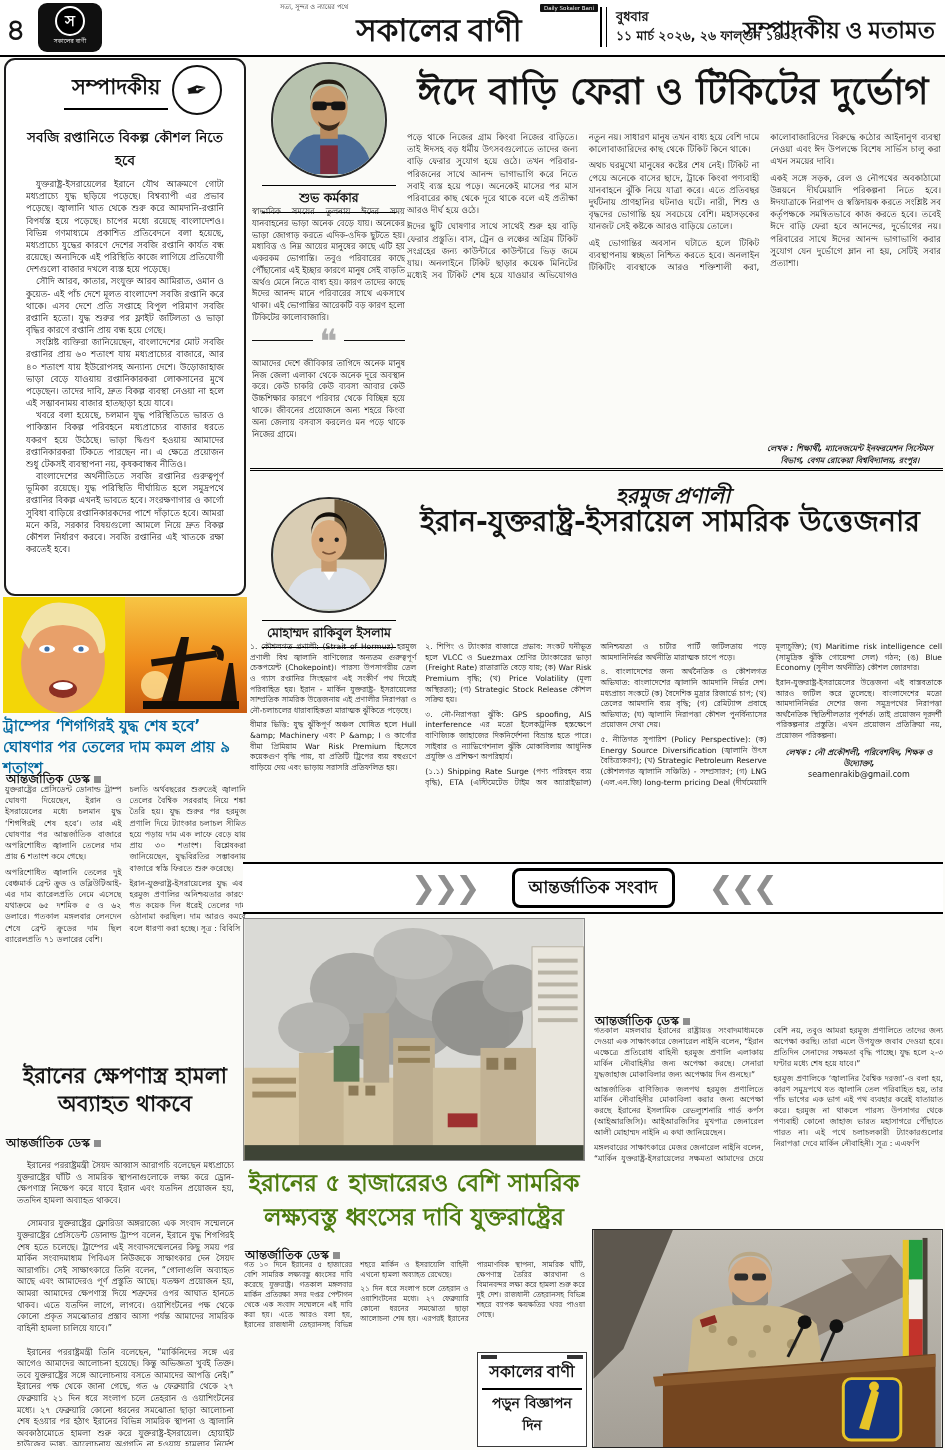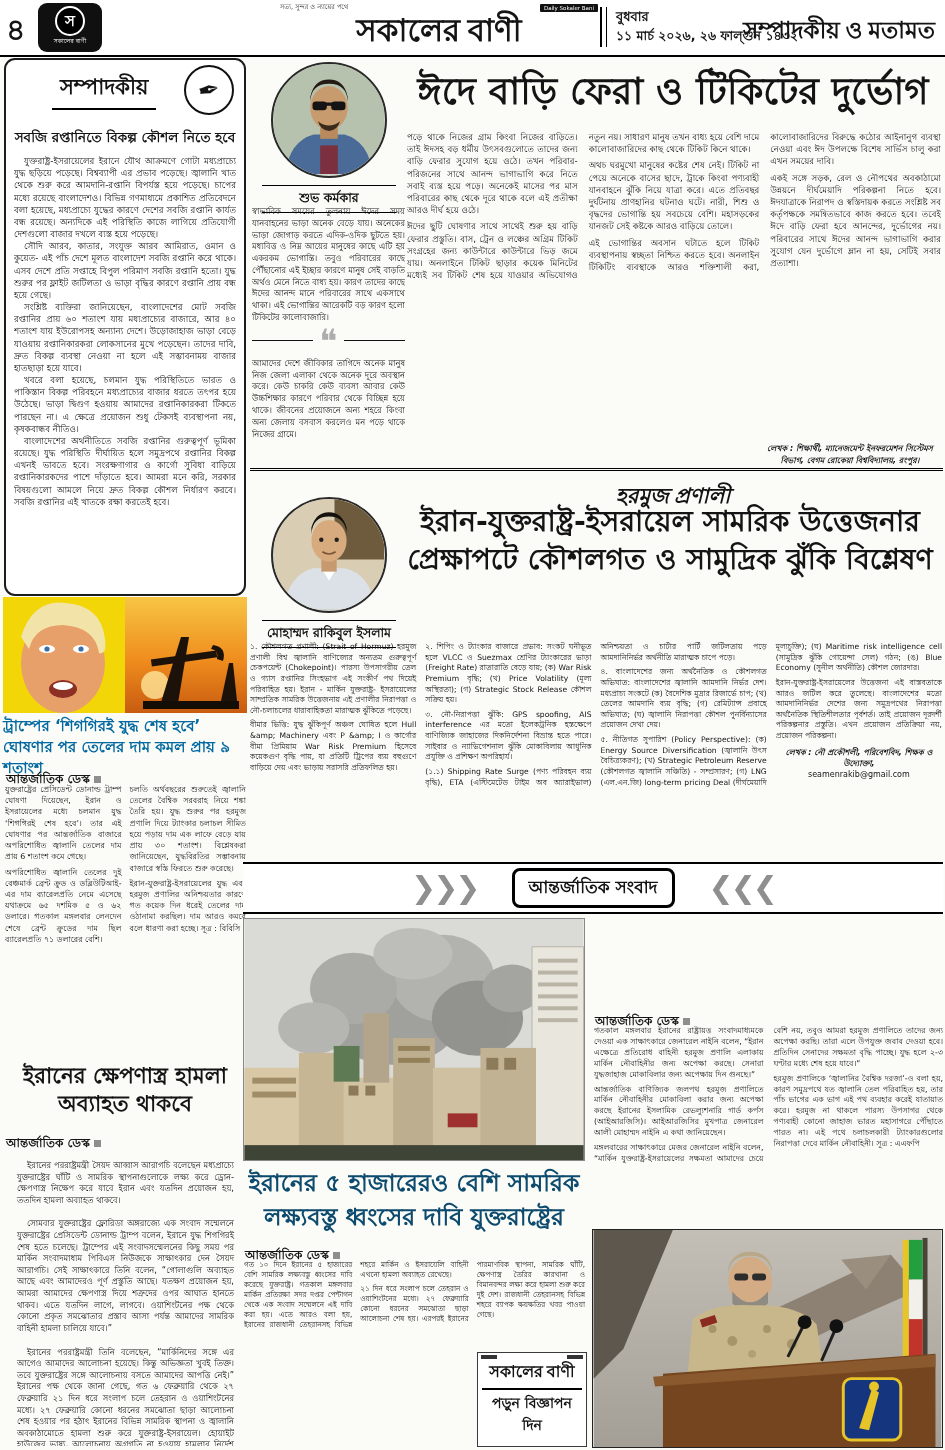--- a/index.html
+++ b/index.html
@@ -23,21 +23,21 @@
   #nameplate .chip{background:#111;color:#fff;font-size:5.5px;padding:1px 4px;border-radius:1px;}
   #nameplate .big{font-size:31px;font-weight:bold;line-height:36px;letter-spacing:0;}
   #mast-divider{position:absolute;left:600px;top:7px;height:40px;width:4px;border-left:2px solid #000;border-right:1px solid #000;}
   #dateblock{position:absolute;left:616px;top:7px;line-height:1.5;}
   #dateblock .day{font-weight:bold;font-size:13px;}
   #dateblock .dt{font-size:12.5px;font-weight:bold;}
   #sectiontitle{position:absolute;right:10px;top:12px;font-size:23px;font-weight:bold;}
 
   
   #editorial{position:absolute;left:4px;top:58px;width:242px;height:538px;border:2px solid #1c1c1c;
-        border-radius:11px;box-sizing:border-box;padding:5px 8px;background:#fff;}
+        border-radius:11px;box-sizing:border-box;padding:5px 20px;background:#fff;}
   #ed-head{position:relative;height:62px;}
   #ed-label{position:absolute;left:38px;top:6px;font-size:21px;font-weight:bold;border-bottom:2px solid #000;padding:0 8px 2px;}
   #pen-badge{position:absolute;right:2px;top:0;width:46px;height:46px;border:2px solid #111;border-radius:50%;
         display:flex;align-items:center;justify-content:center;background:#fff;}
   #pen-badge span{font-size:26px;transform:rotate(-12deg);}
   #ed-sub{font-size:13.5px;font-weight:bold;text-align:center;margin:0 0 5px;}
   #ed-body{font-size:8.7px;line-height:1.4;height:398px;overflow:hidden;}
   #ed-body p.para{text-indent:10px;margin:0;}
 
   
@@ -81,21 +81,21 @@
   .credit .email{font-style:normal;font-weight:normal;display:block;}
 
   
   #banner{position:absolute;left:243px;top:862px;width:700px;height:52px;border-top:2.5px solid #000;border-bottom:2.5px solid #000;
         display:flex;align-items:center;justify-content:center;gap:34px;box-sizing:border-box;background:#fff;}
   .chev{font-size:30px;font-weight:bold;color:#8f8f8f;letter-spacing:-3px;line-height:1;}
   #banner-label{border:3px solid #000;border-radius:8px;padding:3px 14px;font-size:17px;font-weight:bold;}
 
   
   #smoke{position:absolute;left:243px;top:918px;width:342px;height:243px;border:1px solid #888;box-sizing:border-box;}
-  #st-headline{position:absolute;left:243px;top:1166px;width:342px;font-size:23.5px;font-weight:bold;color:#0c4a6e;
+  #st-headline{position:absolute;left:243px;top:1166px;width:342px;font-size:23.5px;font-weight:bold;color:#4d7c0f;
         text-align:center;line-height:1.45;}
   #st-desk{position:absolute;left:245px;top:1246px;}
   #st-body{position:absolute;left:244px;top:1260px;width:341px;height:186px;column-count:3;column-gap:8px;
         font-size:7.2px;line-height:1.38;overflow:hidden;}
   #ad-box{position:absolute;left:477px;top:1352px;width:110px;height:95px;background:#fff;border:1.5px solid #3a3a3a;
         box-sizing:border-box;text-align:center;padding-top:2px;}
   #ad-box .toprow{display:flex;justify-content:space-between;padding:0 3px;}
   #ad-box .tick{width:16px;height:4px;background:#333;}
   #ad-brand{font-size:16px;font-weight:bold;border-bottom:2px solid #000;margin:0 4px 3px;padding-bottom:2px;}
   #ad-line1{font-size:14px;font-weight:bold;line-height:1.5;}
@@ -139,21 +139,21 @@
       <div id="ed-label" class="ser">সম্পাদকীয়</div>
       <div id="pen-badge">
           <span>✒</span>
         </div>
     </div>
     <div id="ed-sub">সবজি রপ্তানিতে বিকল্প কৌশল নিতে হবে</div>
     <div id="ed-body" class="jt">
         <p class="para">যুক্তরাষ্ট্র-ইসরায়েলের ইরানে যৌথ আক্রমণে গোটা মধ্যপ্রাচ্যে যুদ্ধ ছড়িয়ে পড়েছে। বিশ্বব্যাপী এর প্রভাব পড়েছে। জ্বালানি খাত থেকে শুরু করে আমদানি-রপ্তানি বিপর্যস্ত হয়ে পড়েছে। চাপের মধ্যে রয়েছে বাংলাদেশও। বিভিন্ন গণমাধ্যমে প্রকাশিত প্রতিবেদনে বলা হয়েছে, মধ্যপ্রাচ্যে যুদ্ধের কারণে দেশের সবজি রপ্তানি কার্যত বন্ধ রয়েছে। অন্যদিকে এই পরিস্থিতি কাজে লাগিয়ে প্রতিযোগী দেশগুলো বাজার দখলে ব্যস্ত হয়ে পড়েছে।</p>
         <p class="para">সৌদি আরব, কাতার, সংযুক্ত আরব আমিরাত, ওমান ও কুয়েত- এই পাঁচ দেশে মূলত বাংলাদেশ সবজি রপ্তানি করে থাকে। এসব দেশে প্রতি সপ্তাহে বিপুল পরিমাণ সবজি রপ্তানি হতো। যুদ্ধ শুরুর পর ফ্লাইট জটিলতা ও ভাড়া বৃদ্ধির কারণে রপ্তানি প্রায় বন্ধ হয়ে গেছে।</p>
         <p class="para">সংশ্লিষ্ট ব্যক্তিরা জানিয়েছেন, বাংলাদেশের মোট সবজি রপ্তানির প্রায় ৬০ শতাংশ যায় মধ্যপ্রাচ্যের বাজারে, আর ৪০ শতাংশ যায় ইউরোপসহ অন্যান্য দেশে। উড়োজাহাজ ভাড়া বেড়ে যাওয়ায় রপ্তানিকারকরা লোকসানের মুখে পড়েছেন। তাদের দাবি, দ্রুত বিকল্প ব্যবস্থা নেওয়া না হলে এই সম্ভাবনাময় বাজার হাতছাড়া হয়ে যাবে।</p>
-        <p class="para">খবরে বলা হয়েছে, চলমান যুদ্ধ পরিস্থিতিতে ভারত ও পাকিস্তান বিকল্প পরিবহনে মধ্যপ্রাচ্যের বাজার ধরতে তৎপর হয়ে উঠেছে। ভাড়া দ্বিগুণ হওয়ায় আমাদের রপ্তানিকারকরা টিকতে পারছেন না। এ ক্ষেত্রে প্রয়োজন শুধু টেকসই ব্যবস্থাপনা নয়, কৃষকবান্ধব নীতিও।</p>
+        <p class="para">খবরে বলা হয়েছে, চলমান যুদ্ধ পরিস্থিতিতে ভারত ও পাকিস্তান বিকল্প পরিবহনে মধ্যপ্রাচ্যের বাজার ধরতে যকরণ হয়ে উঠেছে। ভাড়া দ্বিগুণ হওয়ায় আমাদের রপ্তানিকারকরা টিকতে পারছেন না। এ ক্ষেত্রে প্রয়োজন শুধু টেকসই ব্যবস্থাপনা নয়, কৃষকবান্ধব নীতিও।</p>
         <p class="para">বাংলাদেশের অর্থনীতিতে সবজি রপ্তানির গুরুত্বপূর্ণ ভূমিকা রয়েছে। যুদ্ধ পরিস্থিতি দীর্ঘায়িত হলে সমুদ্রপথে রপ্তানির বিকল্প এখনই ভাবতে হবে। সংরক্ষণাগার ও কার্গো সুবিধা বাড়িয়ে রপ্তানিকারকদের পাশে দাঁড়াতে হবে। আমরা মনে করি, সরকার বিষয়গুলো আমলে নিয়ে দ্রুত বিকল্প কৌশল নির্ধারণ করবে। সবজি রপ্তানির এই খাতকে রক্ষা করতেই হবে।</p>
       </div>
   </div>
 
   <div id="oil-img">
     <svg width="122" height="116" viewBox="0 0 122 116">
       <rect width="122" height="116" fill="#f3d607"></rect>
       <ellipse cx="60" cy="66" rx="42" ry="50" fill="#e8a06a"></ellipse>
       <path d="M18 40 Q30 2 62 6 Q98 8 102 42 Q104 58 96 56 Q92 30 60 28 Q32 28 26 52 Z" fill="#f2e3a8"></path>
       <ellipse cx="44" cy="52" rx="8" ry="4" fill="#fff"></ellipse>
@@ -239,21 +239,20 @@
       <p class="para">এই ভোগান্তির অবসান ঘটাতে হলে টিকিট ব্যবস্থাপনায় স্বচ্ছতা নিশ্চিত করতে হবে। অনলাইন টিকিটিং ব্যবস্থাকে আরও শক্তিশালী করা, কালোবাজারিদের বিরুদ্ধে কঠোর আইনানুগ ব্যবস্থা নেওয়া এবং ঈদ উপলক্ষে বিশেষ সার্ভিস চালু করা এখন সময়ের দাবি।</p>
       <p class="para">একই সঙ্গে সড়ক, রেল ও নৌপথের অবকাঠামো উন্নয়নে দীর্ঘমেয়াদি পরিকল্পনা নিতে হবে। ঈদযাত্রাকে নিরাপদ ও স্বস্তিদায়ক করতে সংশ্লিষ্ট সব কর্তৃপক্ষকে সমন্বিতভাবে কাজ করতে হবে। তবেই ঈদে বাড়ি ফেরা হবে আনন্দের, দুর্ভোগের নয়। পরিবারের সাথে ঈদের আনন্দ ভাগাভাগি করার সুযোগ যেন দুর্ভোগে ম্লান না হয়, সেটিই সবার প্রত্যাশা।</p>
     </div>
   <div id="eid-credit">লেখক : শিক্ষার্থী, ম্যানেজমেন্ট ইনফরমেশন সিস্টেমস বিভাগ, বেগম রোকেয়া বিশ্ববিদ্যালয়, রংপুর।</div>
 
   <div id="rule-1"></div>
 
   <div id="hz-kicker" class="ser">হরমুজ প্রণালী</div>
   <div id="hz-headline">
     <div>ইরান-যুক্তরাষ্ট্র-ইসরায়েল সামরিক উত্তেজনার</div>
-    <div>প্রেক্ষাপটে কৌশলগত ও সামুদ্রিক ঝুঁকি বিশ্লেষণ</div>
   </div>
   <div id="hz-photo" class="photo-wrap">
     <div class="pcirc">
       <svg width="110" height="110" viewBox="0 0 100 100">
         <rect width="100" height="100" fill="#d9cdb4"></rect>
         <rect x="55" y="0" width="45" height="55" fill="#6e5a3c"></rect>
         <path d="M8 100 Q14 68 36 63 L64 63 Q88 68 92 100 Z" fill="#dce1e8"></path>
         <path d="M43 63 L50 74 L57 63 L54 60 L46 60 Z" fill="#fff"></path>
         <rect x="43" y="52" width="14" height="14" fill="#c69a6e"></rect>
         <ellipse cx="50" cy="38" rx="16" ry="19" fill="#d8ab7e"></ellipse>

